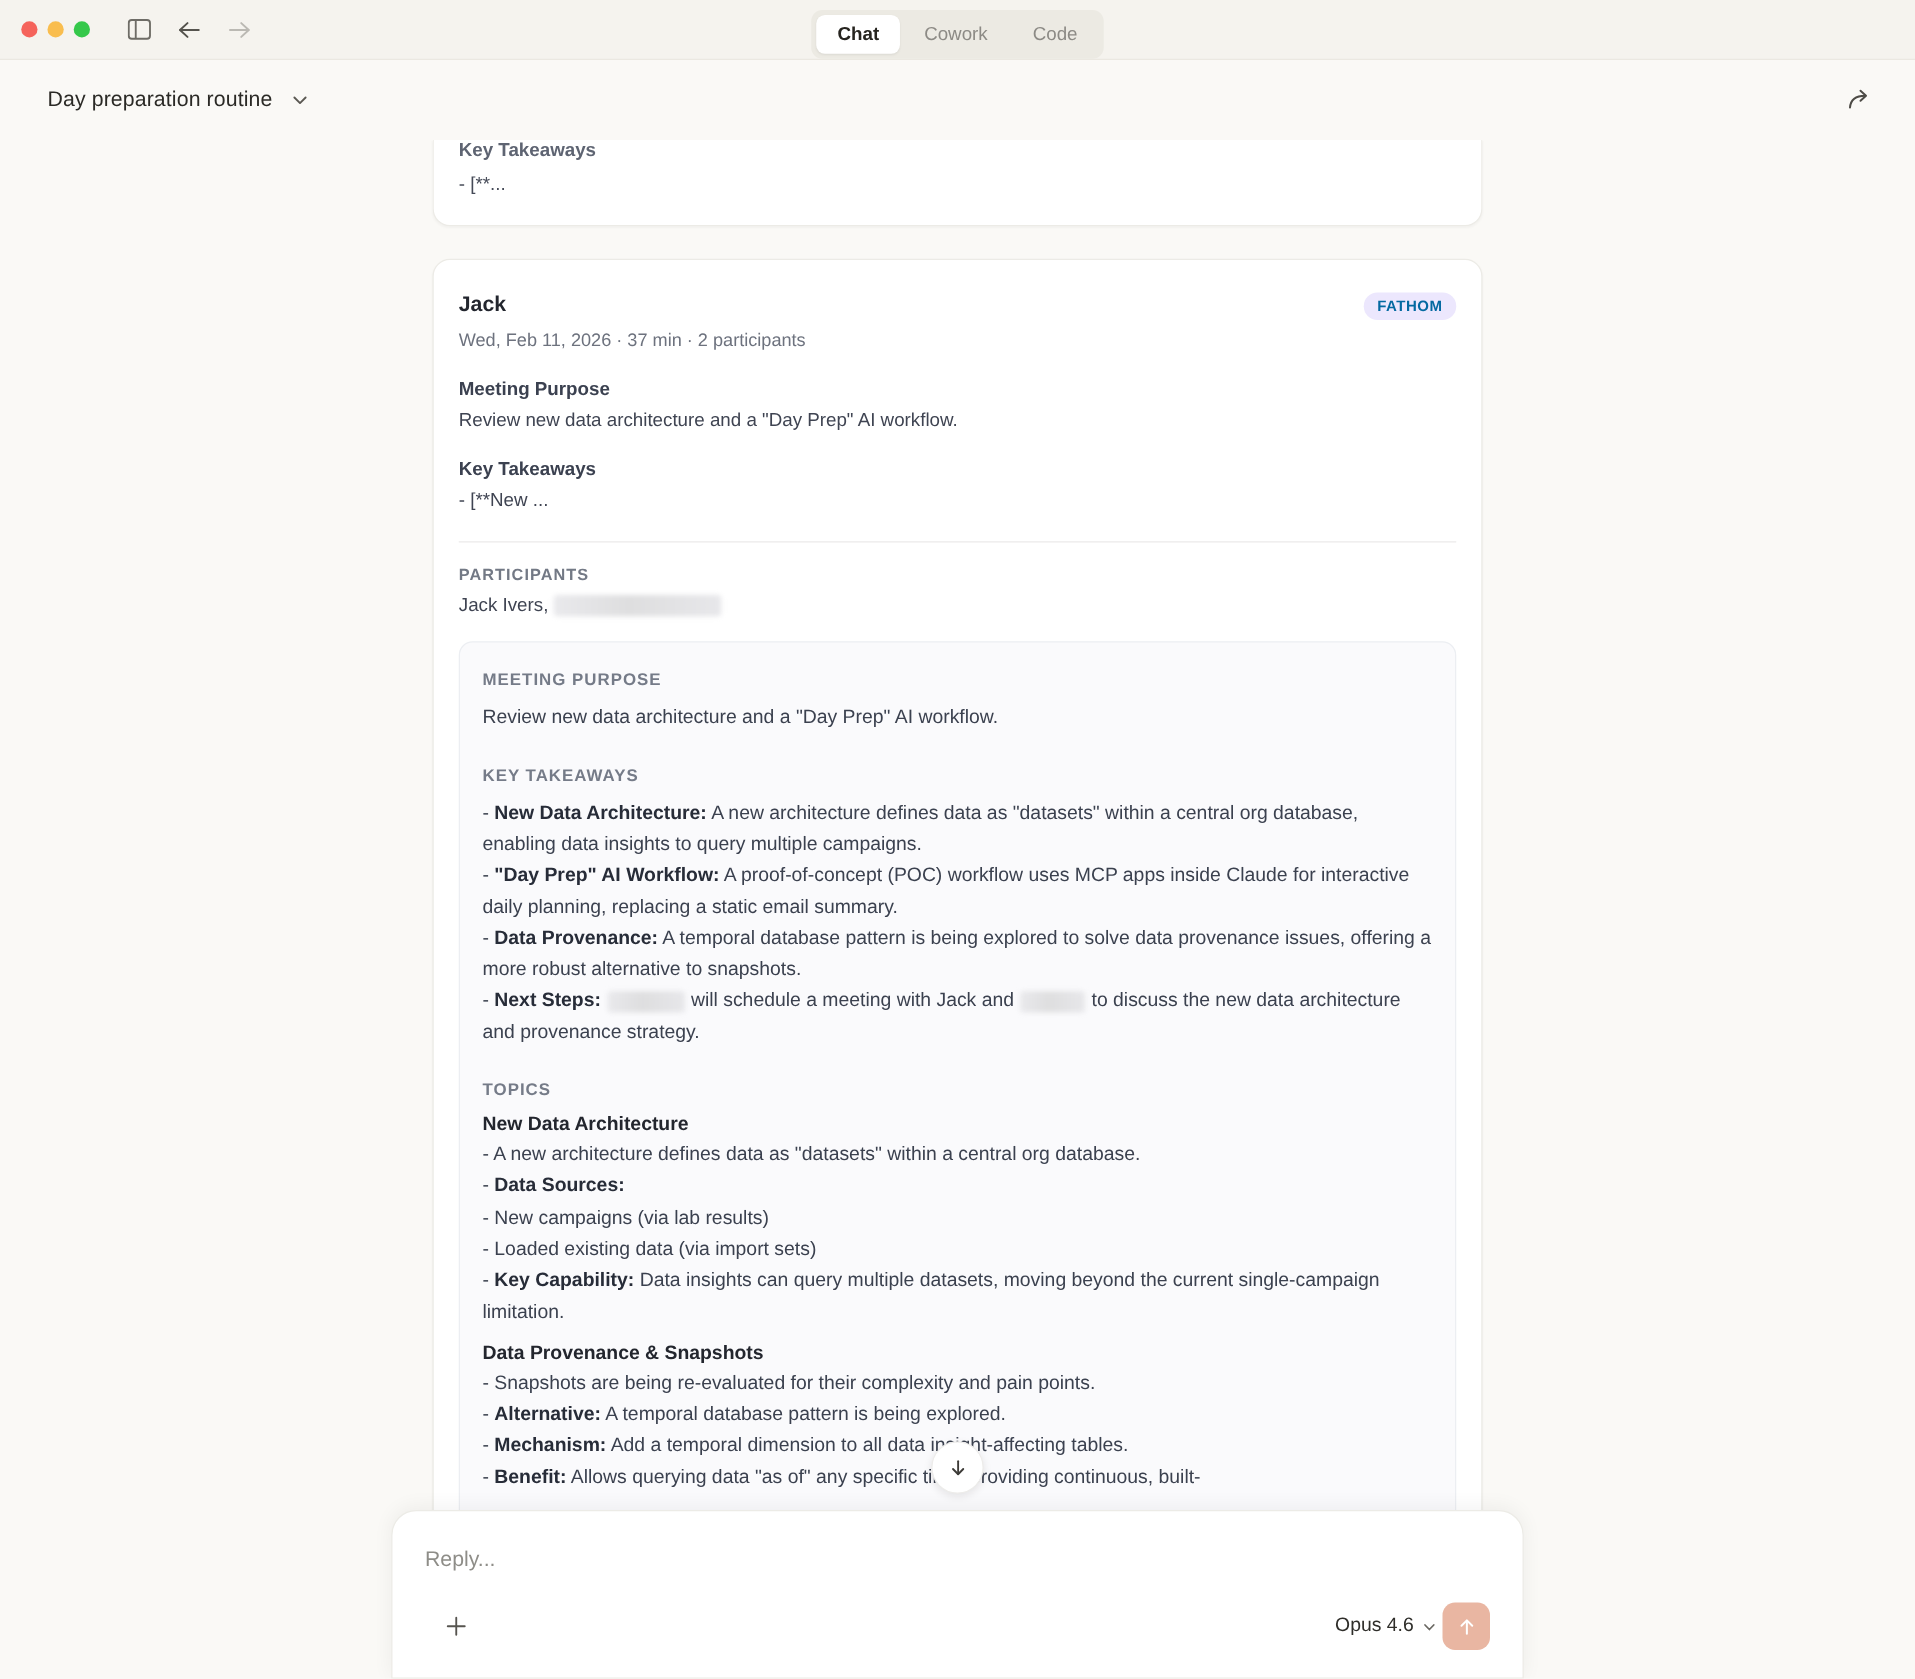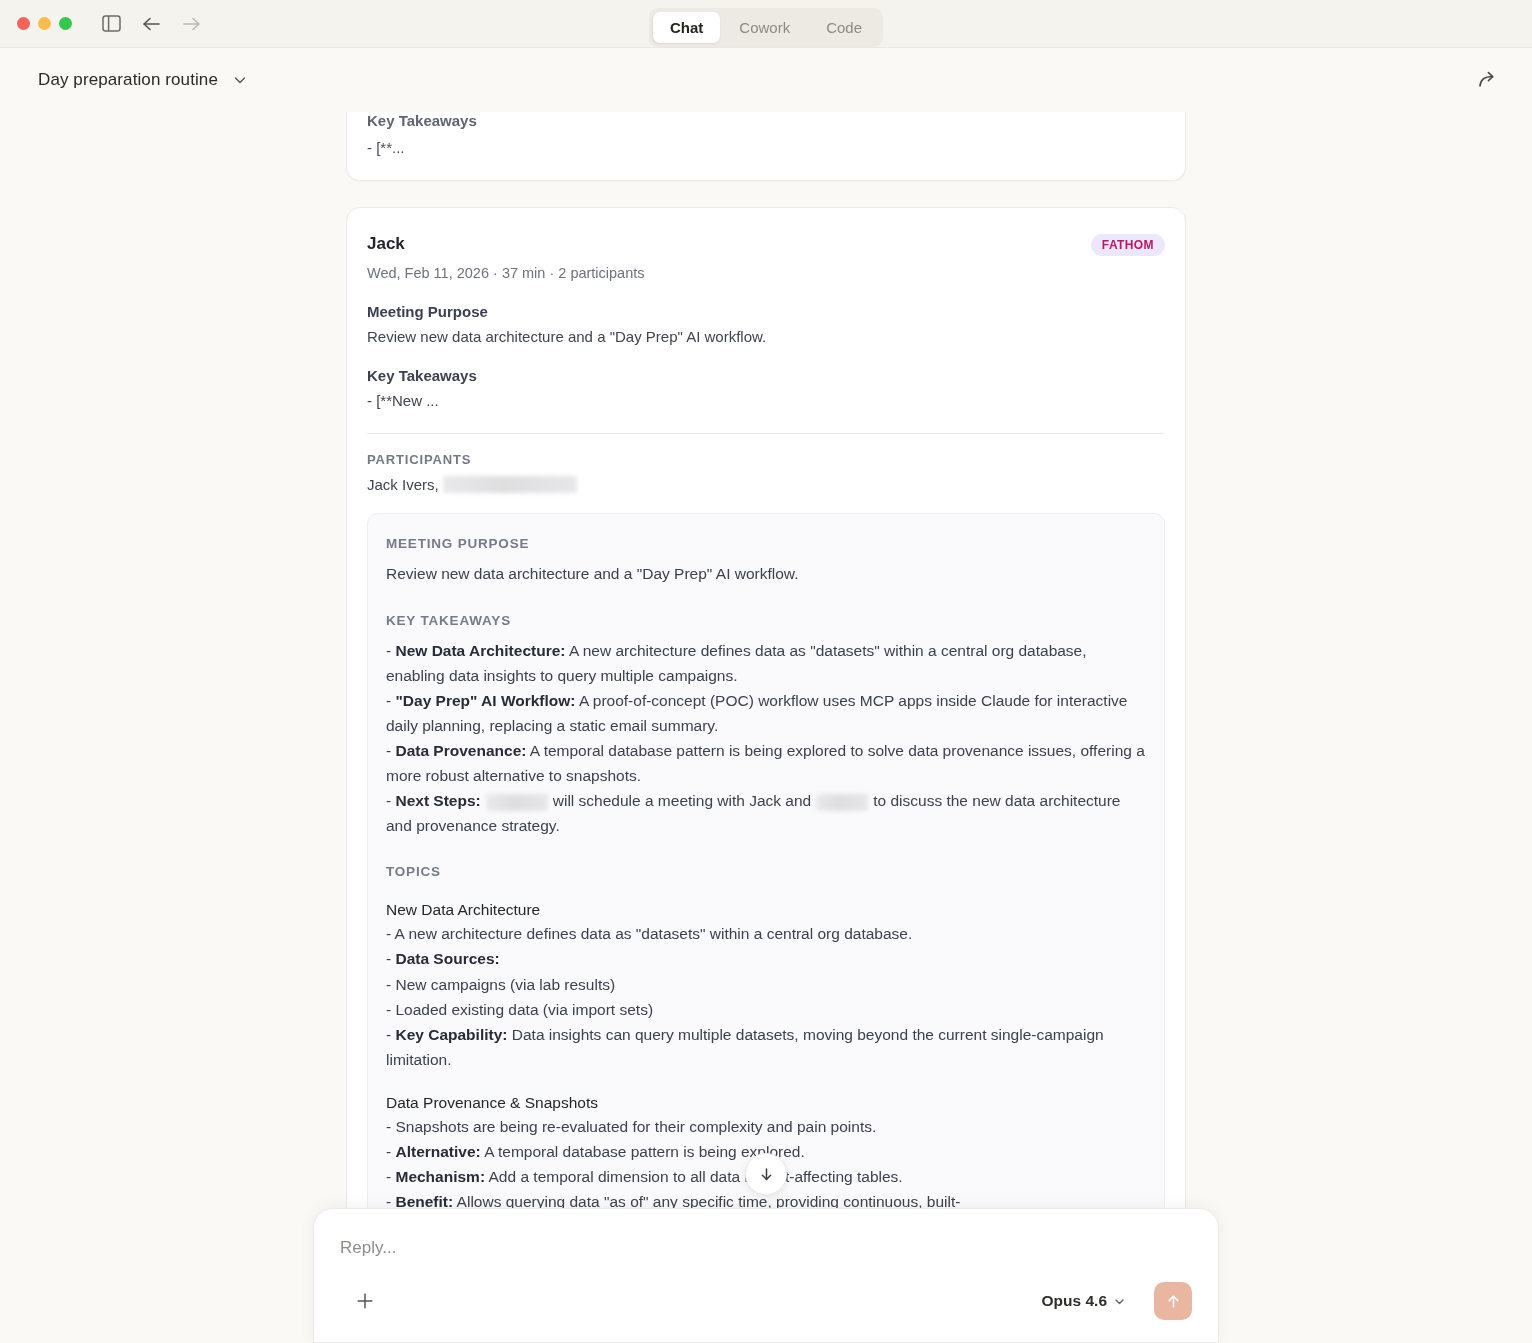--- a/index.html
+++ b/index.html
@@ -128,21 +128,21 @@
     align-items: flex-start;
     justify-content: space-between;
   }
   .speaker {
     font-size: 17px;
     font-weight: 700;
     color: #23262e;
   }
   .badge {
     background: #ece7fd;
-    color: #be185d;
+    color: #0369a1;
     font-size: 12px;
     font-weight: 600;
     letter-spacing: 0.4px;
     padding: 4px 11px;
     border-radius: 999px;
     line-height: 1.2;
   }
   .meta {
     font-size: 14.5px;
     color: #6d727e;
@@ -203,23 +203,23 @@
   }
   .panel-caps.spaced { margin-top: 26px; }
   .panel-p {
     font-size: 15.5px;
     line-height: 1.62;
     color: #3b414f;
   }
   .panel-p b { color: #272c38; font-weight: 700; }
   .topic-h {
     font-size: 15.5px;
-    font-weight: 400;
+    font-weight: 700;
     color: #23262e;
-    margin-top: 22px;
+    margin-top: 12px;
     margin-bottom: 2px;
   }
   .bullets { font-size: 15.5px; line-height: 1.62; color: #3b414f; }
   .bullets b { color: #272c38; font-weight: 700; }
 
   
   .fab {
     position: absolute;
     left: 50%;
     transform: translateX(-50%);
@@ -267,21 +267,21 @@
     display: flex;
     align-items: center;
     justify-content: space-between;
   }
   .plus-btn {
     width: 30px; height: 30px;
     display: flex; align-items: center; justify-content: center;
     cursor: pointer;
     margin-left: 10px;
   }
-  .composer-right { display: flex; align-items: center; gap: 28px; font-weight: bold; }
+  .composer-right { display: flex; align-items: center; gap: 4px; }
   .model-sel {
     display: flex; align-items: center; gap: 6px;
     font-size: 15.5px;
     color: #2f2e2a;
     cursor: pointer;
   }
   .send-btn {
     width: 38px; height: 38px;
     border-radius: 10px;
     background: #e9b6a2;

